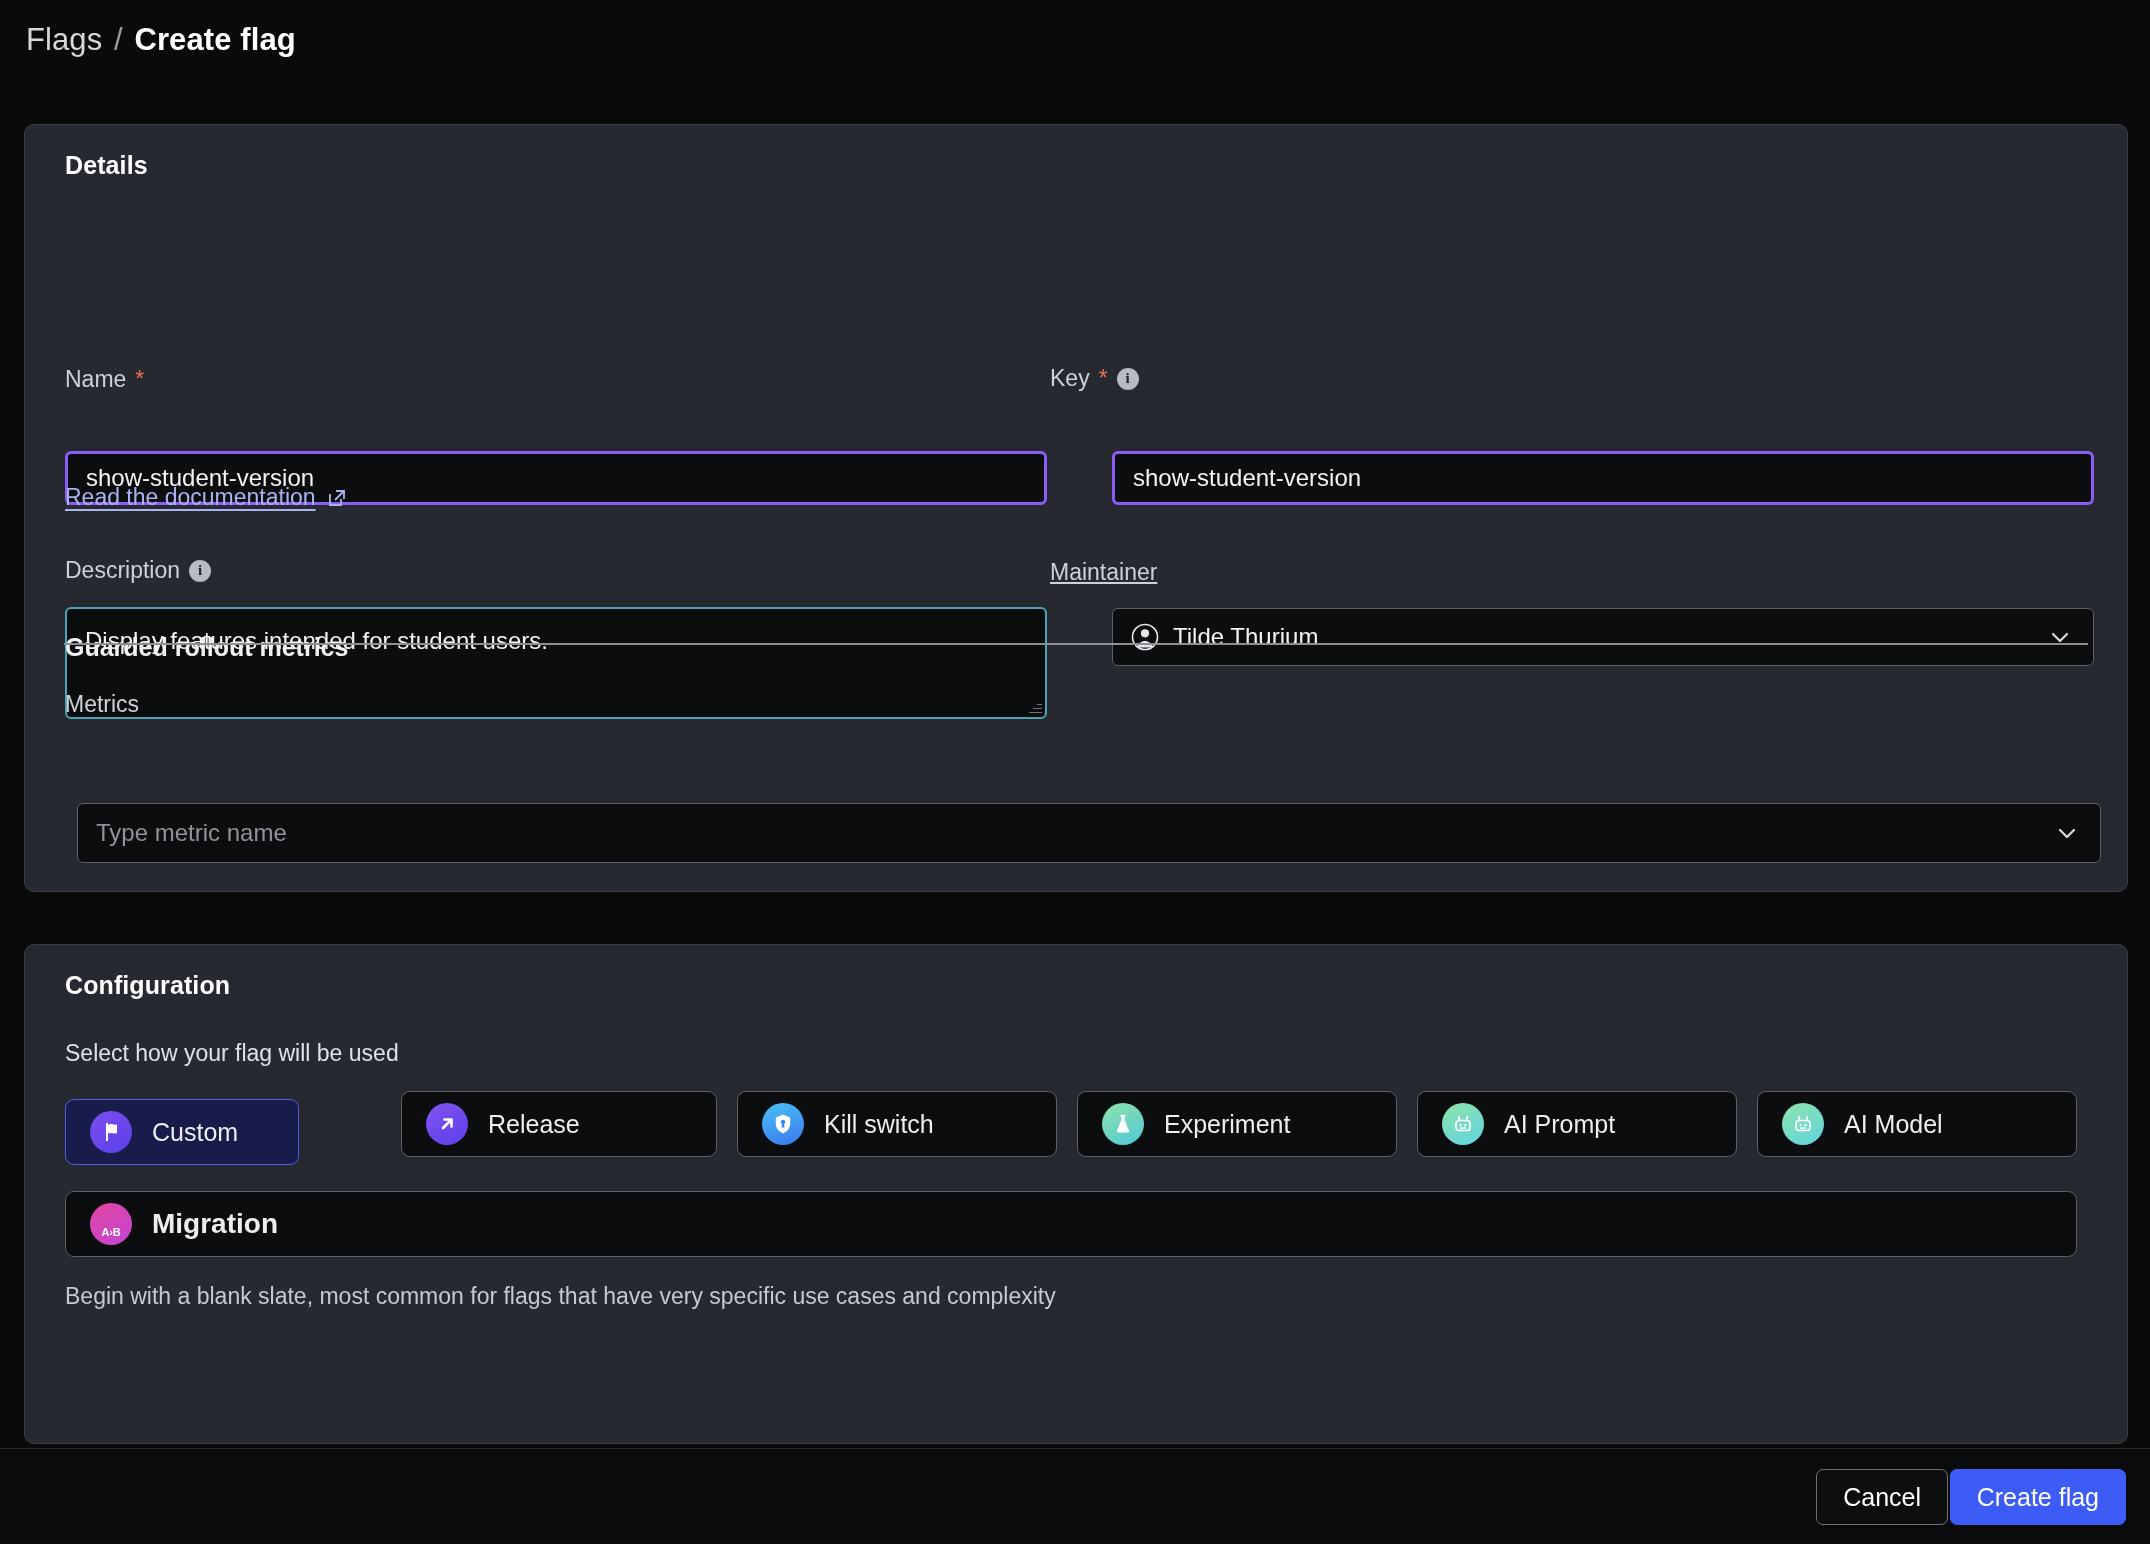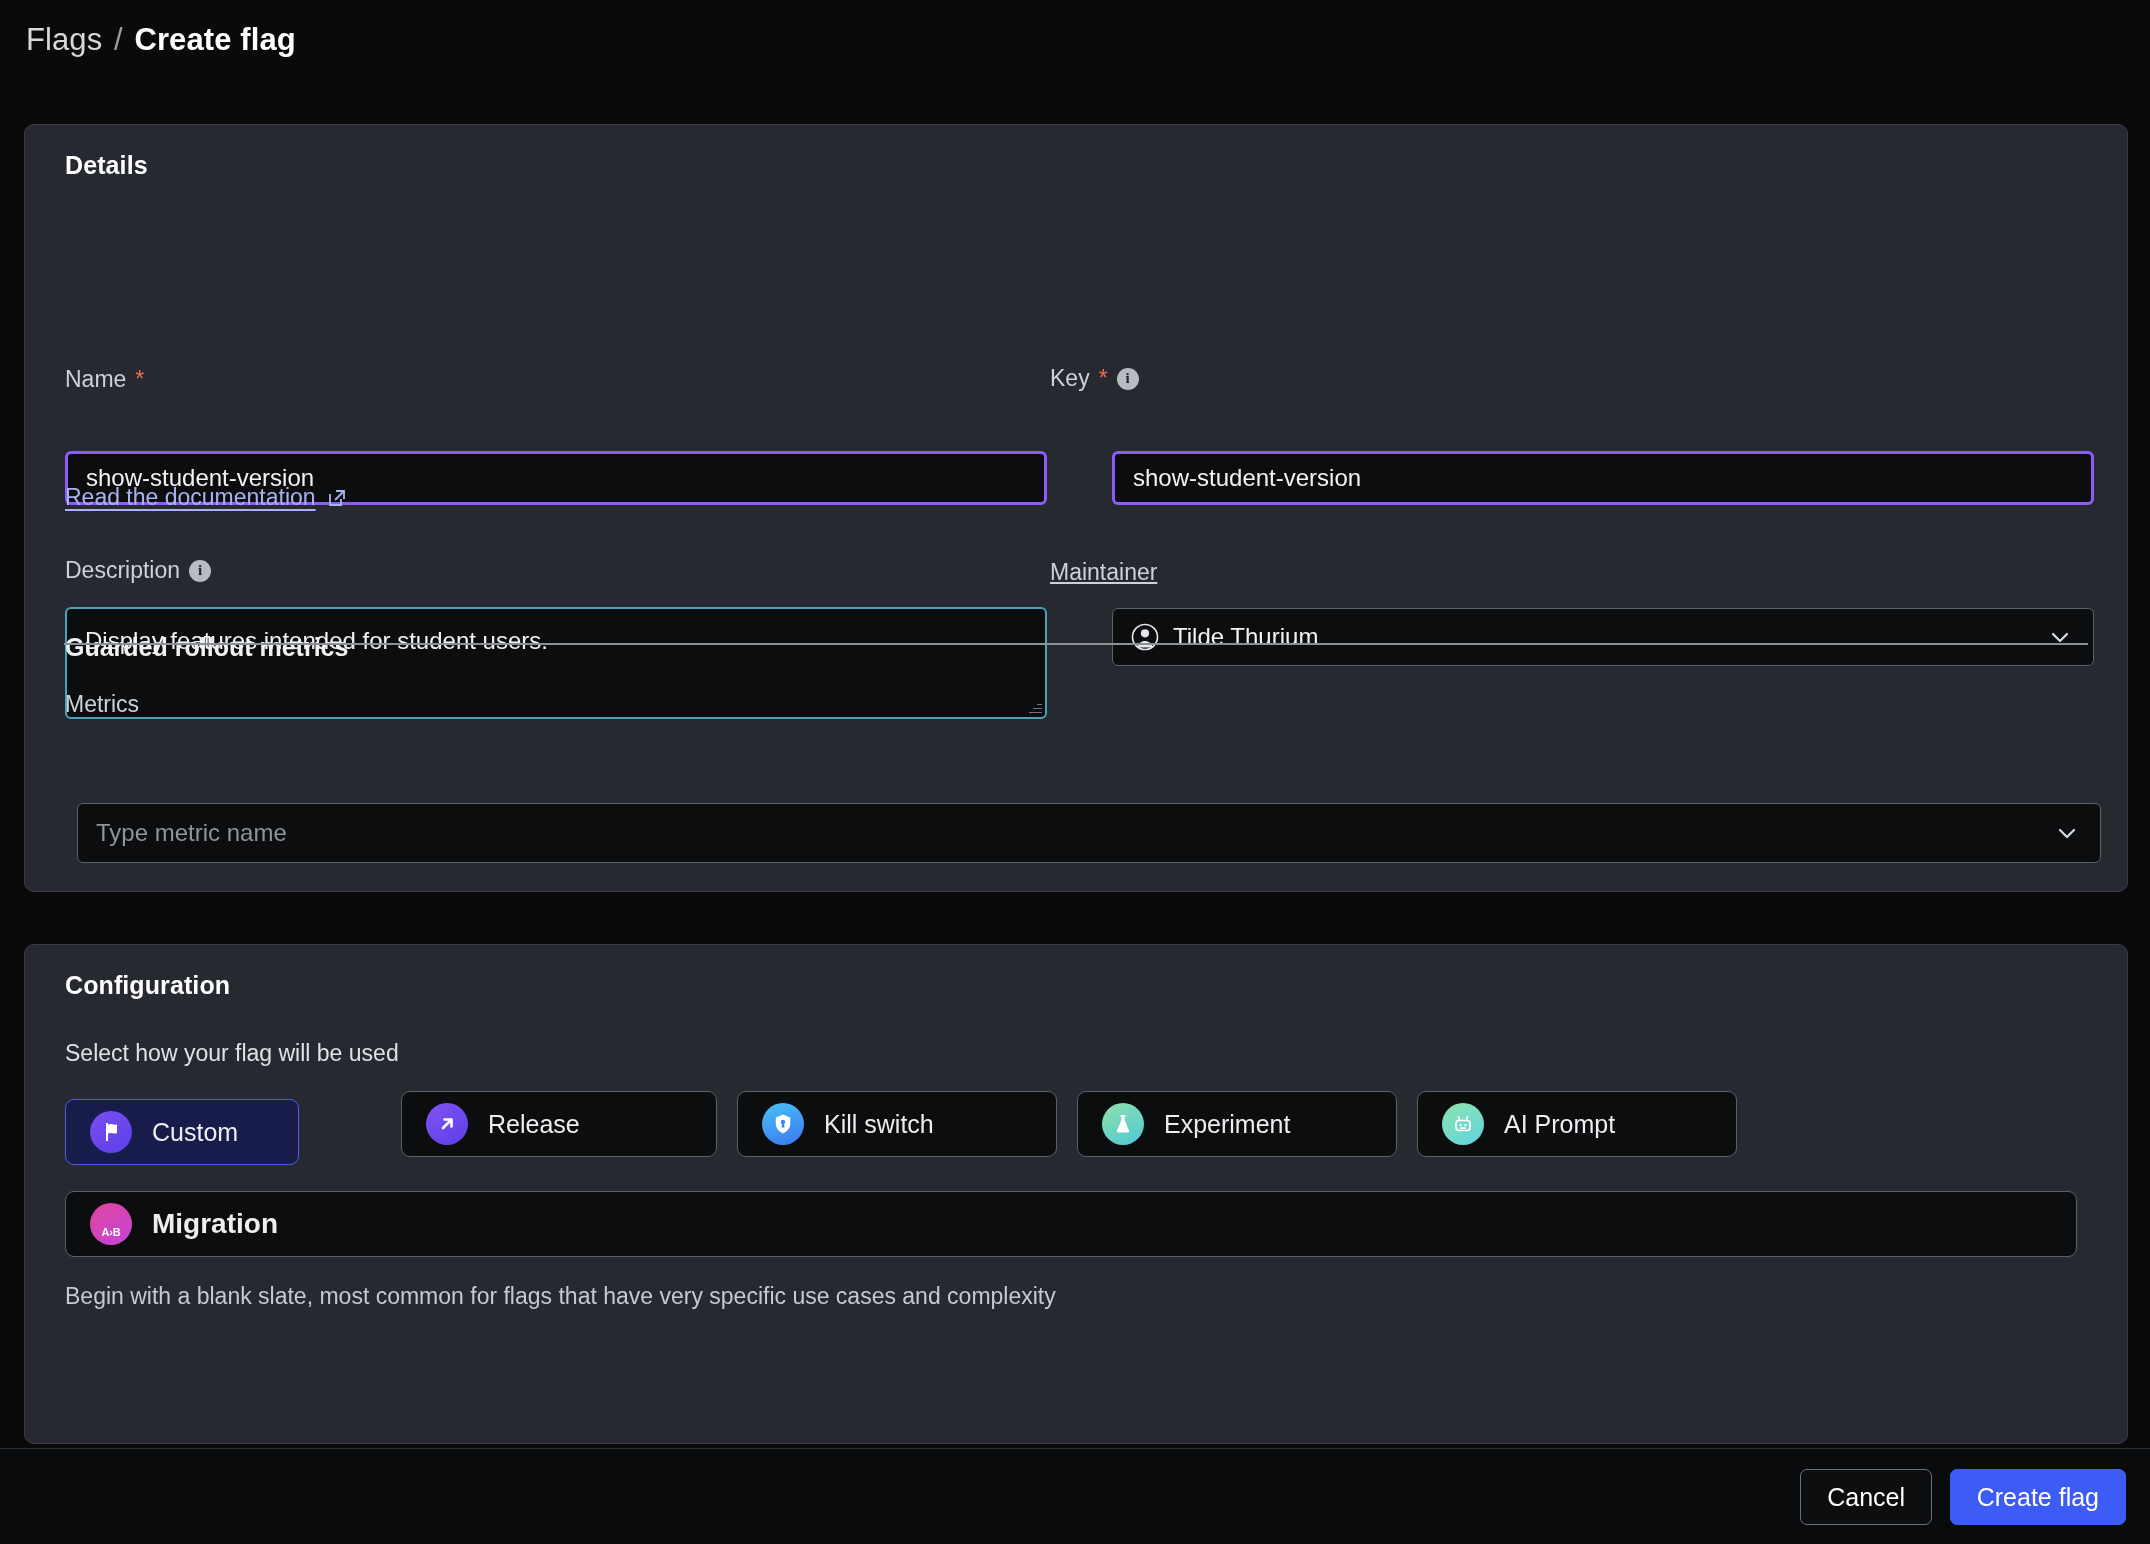--- a/index.html
+++ b/index.html
@@ -249,21 +249,21 @@
     display: flex;
     align-items: center;
     justify-content: center;
     cursor: pointer;
     white-space: nowrap;
   }
   .btn-cancel {
     background: #0d0e10;
     border: 1px solid #6d7179;
     color: #ffffff;
-    right: 218px; top: 20px;
+    right: 202px; top: 20px;
     padding: 12px 26px;
   }
   .btn-primary {
     background: #3d5cf5;
     border: 1px solid #3d5cf5;
     color: #ffffff;
     right: 24px; top: 20px;
     padding: 0 26px;
   }
 </style>
@@ -405,20 +405,32 @@
           <rect x="5" y="8.5" width="14" height="10" rx="3"></rect>
           <path d="M8.5 8.5 L7.6 4.6 M15.5 8.5 L16.4 4.6"></path>
           <circle cx="9.6" cy="13.2" r="1.15" fill="#ffffff" stroke="none"></circle>
           <circle cx="14.4" cy="13.2" r="1.15" fill="#ffffff" stroke="none"></circle>
           <path d="M9.8 16.2 H14.2"></path>
         </svg>
       </span>
       <span class="chip-label">AI Prompt</span>
     </div>
 
+    <div class="chip" style="left:1732px; top:146px; width:320px;">
+      <span class="chip-glyph g-ai">
+        <svg width="24" height="24" viewBox="0 0 24 24" fill="none" stroke="#ffffff" stroke-width="1.7" stroke-linecap="round">
+          <rect x="5" y="8.5" width="14" height="10" rx="3"></rect>
+          <path d="M8.5 8.5 L7.6 4.6 M15.5 8.5 L16.4 4.6"></path>
+          <circle cx="9.6" cy="13.2" r="1.15" fill="#ffffff" stroke="none"></circle>
+          <circle cx="14.4" cy="13.2" r="1.15" fill="#ffffff" stroke="none"></circle>
+          <path d="M9.8 16.2 H14.2"></path>
+        </svg>
+      </span>
+      <span class="chip-label">AI Model</span>
+    </div>
 
     <div class="chip big" style="left:40px; top:246px; width:2012px;">
       <span class="chip-glyph g-migration">
         <span class="ab-text">A›B</span>
       </span>
       <span class="chip-label">Migration</span>
     </div>
 
     <div class="helper-text" style="left:40px; top:338px;">Begin with a blank slate, most common for flags that have very specific use cases and complexity</div>
   </div>

